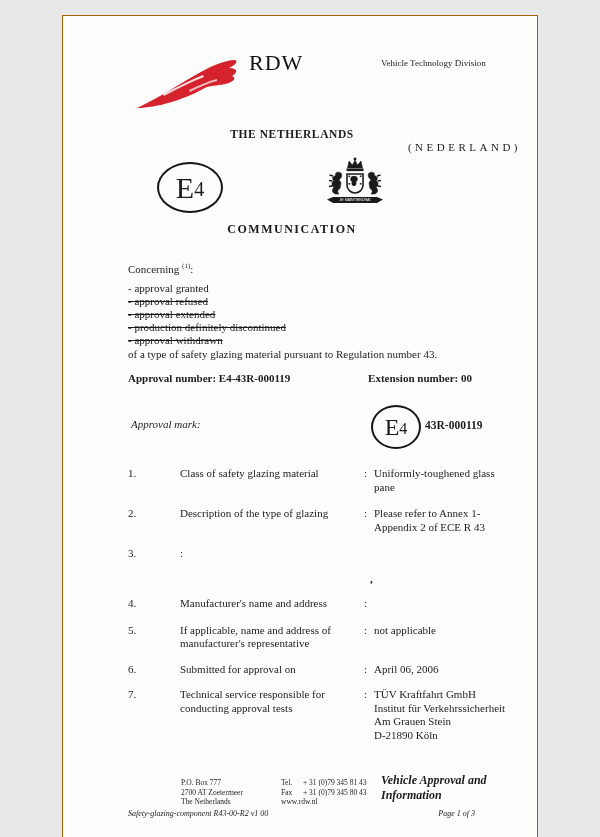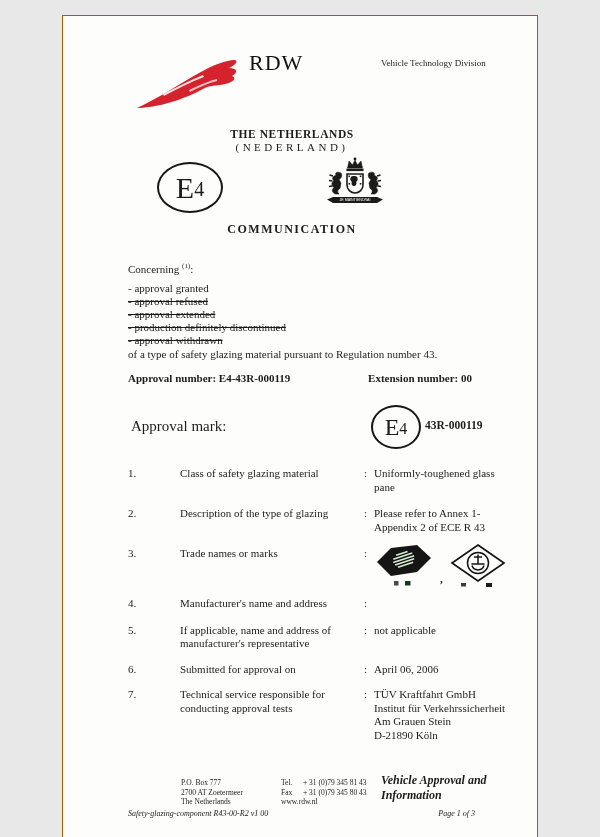--- a/index.html
+++ b/index.html
@@ -9,21 +9,21 @@
     font-family:"Liberation Serif", serif;color:#1c1c1c;overflow:hidden;
   }
   .abs{position:absolute;}
 
   
   .brand{left:186px;top:34px;font-size:22px;letter-spacing:1px;color:#111;}
   .division{left:318px;top:42px;font-size:9px;}
 
   
   .country{left:0;right:16px;top:112px;text-align:center;font-weight:bold;font-size:11.5px;letter-spacing:.6px;}
-  .native{left:0;right:16px;top:125px;text-align:center;font-size:11px;letter-spacing:3.5px;}
+  .native{left:0;right:16px;top:125px;text-align:right;font-size:11px;letter-spacing:3.5px;}
   .communication{left:0;right:16px;top:206px;text-align:center;font-weight:bold;font-size:12px;letter-spacing:1.5px;}
 
   
   .ebadge{display:flex;align-items:center;justify-content:center;border:2.5px solid #161616;border-radius:50%;background:transparent;}
   .ebadge-lg{left:94px;top:146px;width:62px;height:47px;}
   .ebadge-lg .e{font-size:30px;line-height:1;}
   .ebadge-lg .four{font-size:20px;line-height:1;margin-top:3px;}
   .ebadge-sm{left:308px;top:389px;width:46px;height:40px;border-width:2px;}
   .ebadge-sm .e{font-size:24px;line-height:1;}
   .ebadge-sm .four{font-size:16px;line-height:1;margin-top:3px;}
@@ -31,21 +31,21 @@
   
   .concerning{left:65px;top:246px;font-size:11px;}
   .concerning .hd{margin-bottom:7px;}
   .concerning sup{font-size:7px;}
   .clist div{line-height:13.2px;}
   .struck{text-decoration:line-through;}
   .closing{left:65px;top:332px;font-size:11px;}
 
   
   .apprrow{left:65px;right:65px;top:356px;display:flex;justify-content:space-between;font-weight:bold;font-size:11px;}
-  .marklabel{left:68px;top:402px;font-size:15px;}
+  .marklabel{left:68px;top:402px;font-style:italic;font-size:11px;}
   .marknum{left:362px;top:403px;font-weight:bold;font-size:11.5px;}
 
   
   .items{left:65px;top:451px;right:30px;font-size:11px;}
   .irow{display:grid;grid-template-columns:52px 184px 10px 1fr;align-items:start;}
   .irow .val,.irow .lbl{white-space:pre-line;line-height:13.5px;}
   .m13{margin-bottom:13px;} .m12{margin-bottom:12px;} .m8{margin-bottom:8px;}
   .logos{display:flex;align-items:flex-start;gap:6px;margin-top:-4px;}
   .comma{font-weight:bold;align-self:flex-end;margin:0 0 4px 0;}
 
@@ -146,21 +146,20 @@
 
     <div class="irow m13">
       <span>2.</span>
       <span class="lbl">Description of the type of glazing</span>
       <span>:</span>
       <span class="val">Please refer to Annex 1-Appendix 2 of ECE R 43</span>
     </div>
 
     <div class="irow m8">
       <span>3.</span>
-      <span class="lbl">Trade names or marks</span>
       <span>:</span>
       <span class="logos">
         <svg width="60" height="46" viewBox="0 0 60 46">
           <polygon points="3,19 17,5 43,2 57,15 43,29 17,33" fill="#151515"></polygon>
           <g transform="rotate(-18 30 17)" stroke="#d4ecd0" stroke-width="1.6">
             <line x1="20" y1="13" x2="40" y2="13"></line>
             <line x1="19" y1="16" x2="41" y2="16"></line>
             <line x1="20" y1="19" x2="40" y2="19"></line>
             <line x1="22" y1="22" x2="38" y2="22"></line>
             <line x1="24" y1="10" x2="36" y2="10"></line>

